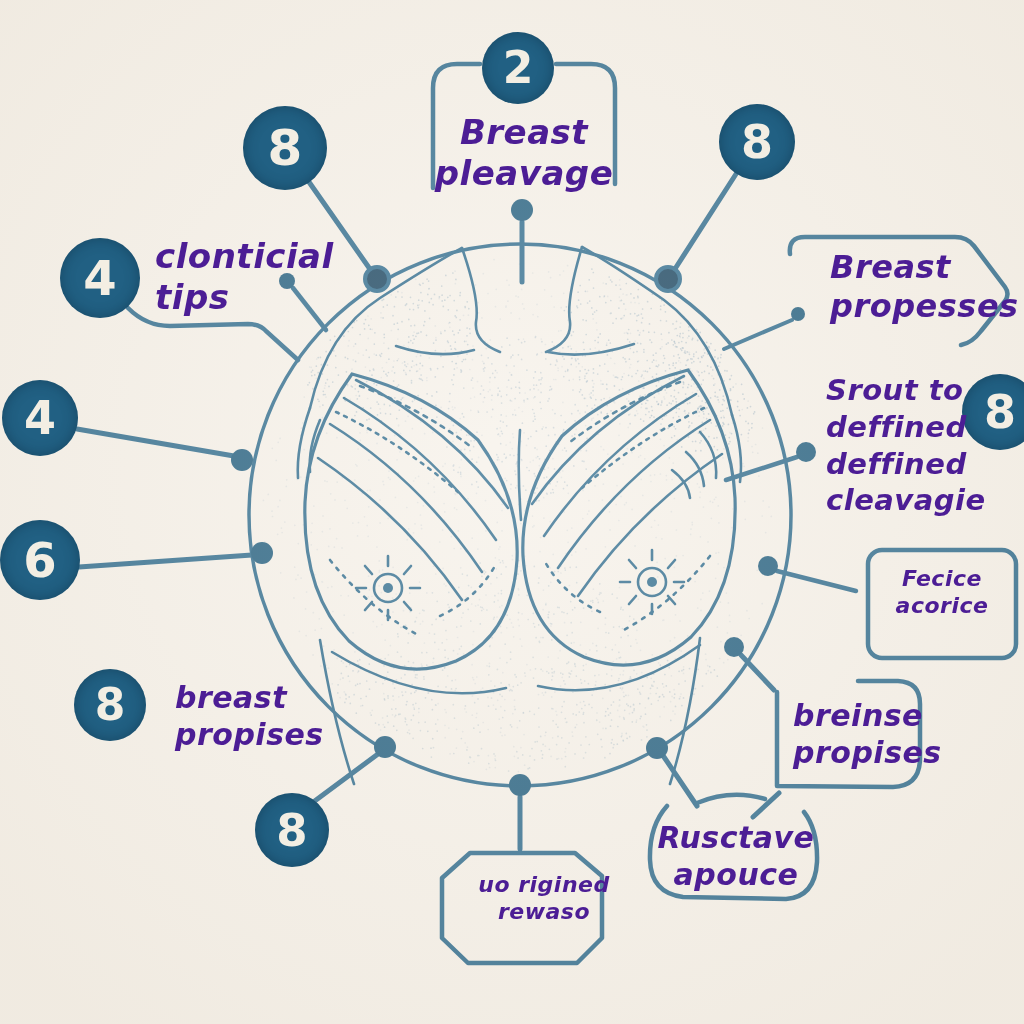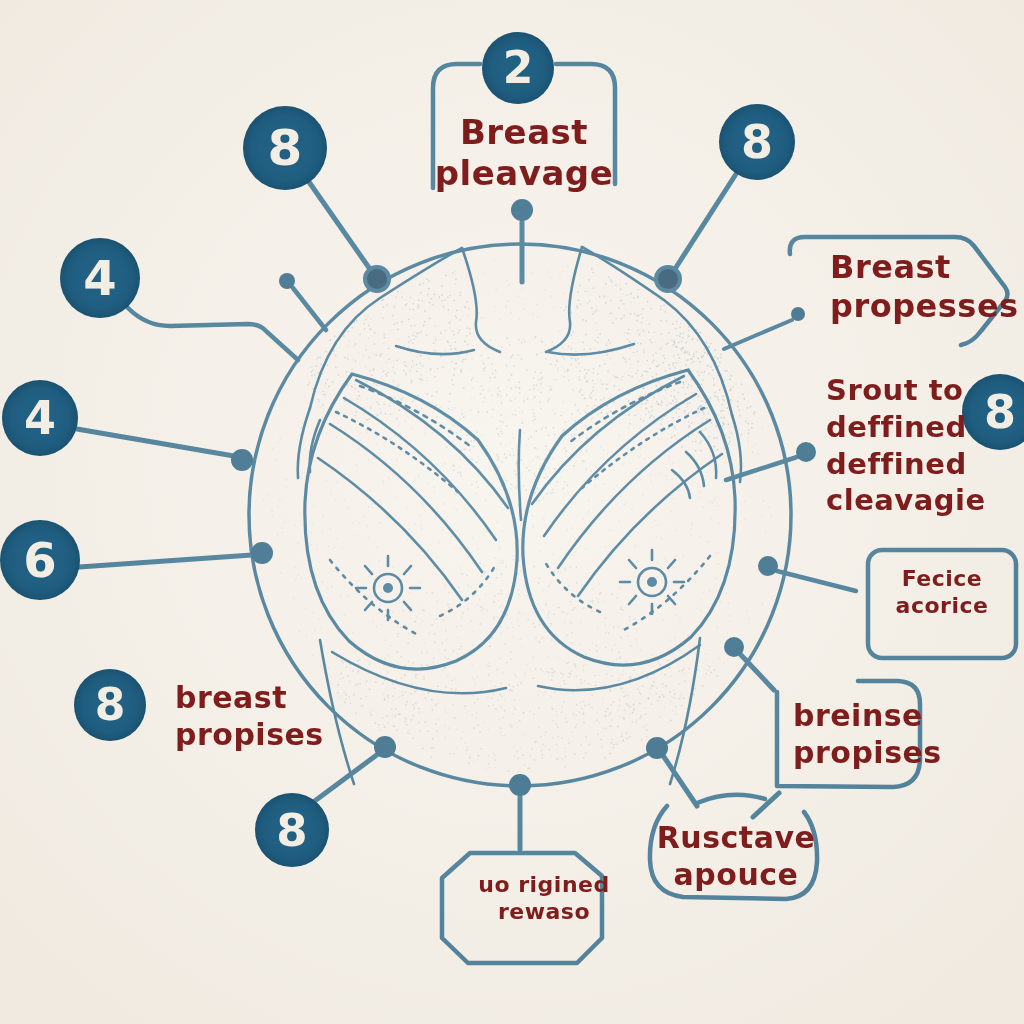--- a/index.html
+++ b/index.html
@@ -15,22 +15,22 @@
   svg.art{position:absolute;left:0;top:0;}
   .badge{
     position:absolute;border-radius:50%;
     background:#216083;
     color:#f3eee3;font-weight:bold;
     display:flex;align-items:center;justify-content:center;
     box-shadow:inset 0 0 14px rgba(10,40,60,.45);
     z-index:3;line-height:1;
   }
   .label{
-    position:absolute;color:#7f1d1d;font-weight:bold;z-index:4;
-    letter-spacing:.5px;line-height:1.22;
+    position:absolute;color:#4c1d95;font-weight:bold;z-index:4;
+    letter-spacing:.5px;line-height:1.22;font-style:italic;
   }
   .label .ln{display:block;white-space:nowrap;}
   .center{text-align:center;}
 </style>
 </head>
 <body>
 
 <div class="canvas">
 
   <svg class="art" width="1024" height="1024" viewBox="0 0 1024 1024">
@@ -162,20 +162,24 @@
   <div class="badge" style="left:0px;top:520px;width:80px;height:80px;font-size:48px">6</div>
   <div class="badge" style="left:74px;top:669px;width:72px;height:72px;font-size:44px">8</div>
   <div class="badge" style="left:255px;top:793px;width:74px;height:74px;font-size:45px">8</div>
   <div class="badge" style="left:962px;top:374px;width:76px;height:76px;font-size:46px">8</div>
 
   <div class="label center" style="left:404px;top:112px;width:240px;font-size:34px">
     <span class="ln">Breast</span>
     <span class="ln">pleavage</span>
   </div>
 
+  <div class="label" style="left:155px;top:236px;font-size:34px">
+    <span class="ln">clonticial</span>
+    <span class="ln">tips</span>
+  </div>
 
   <div class="label" style="left:830px;top:248px;font-size:32px">
     <span class="ln">Breast</span>
     <span class="ln">propesses</span>
   </div>
 
   <div class="label" style="left:826px;top:372px;font-size:29px;line-height:1.27">
     <span class="ln">Srout to</span>
     <span class="ln">deffined</span>
     <span class="ln">deffined</span>

